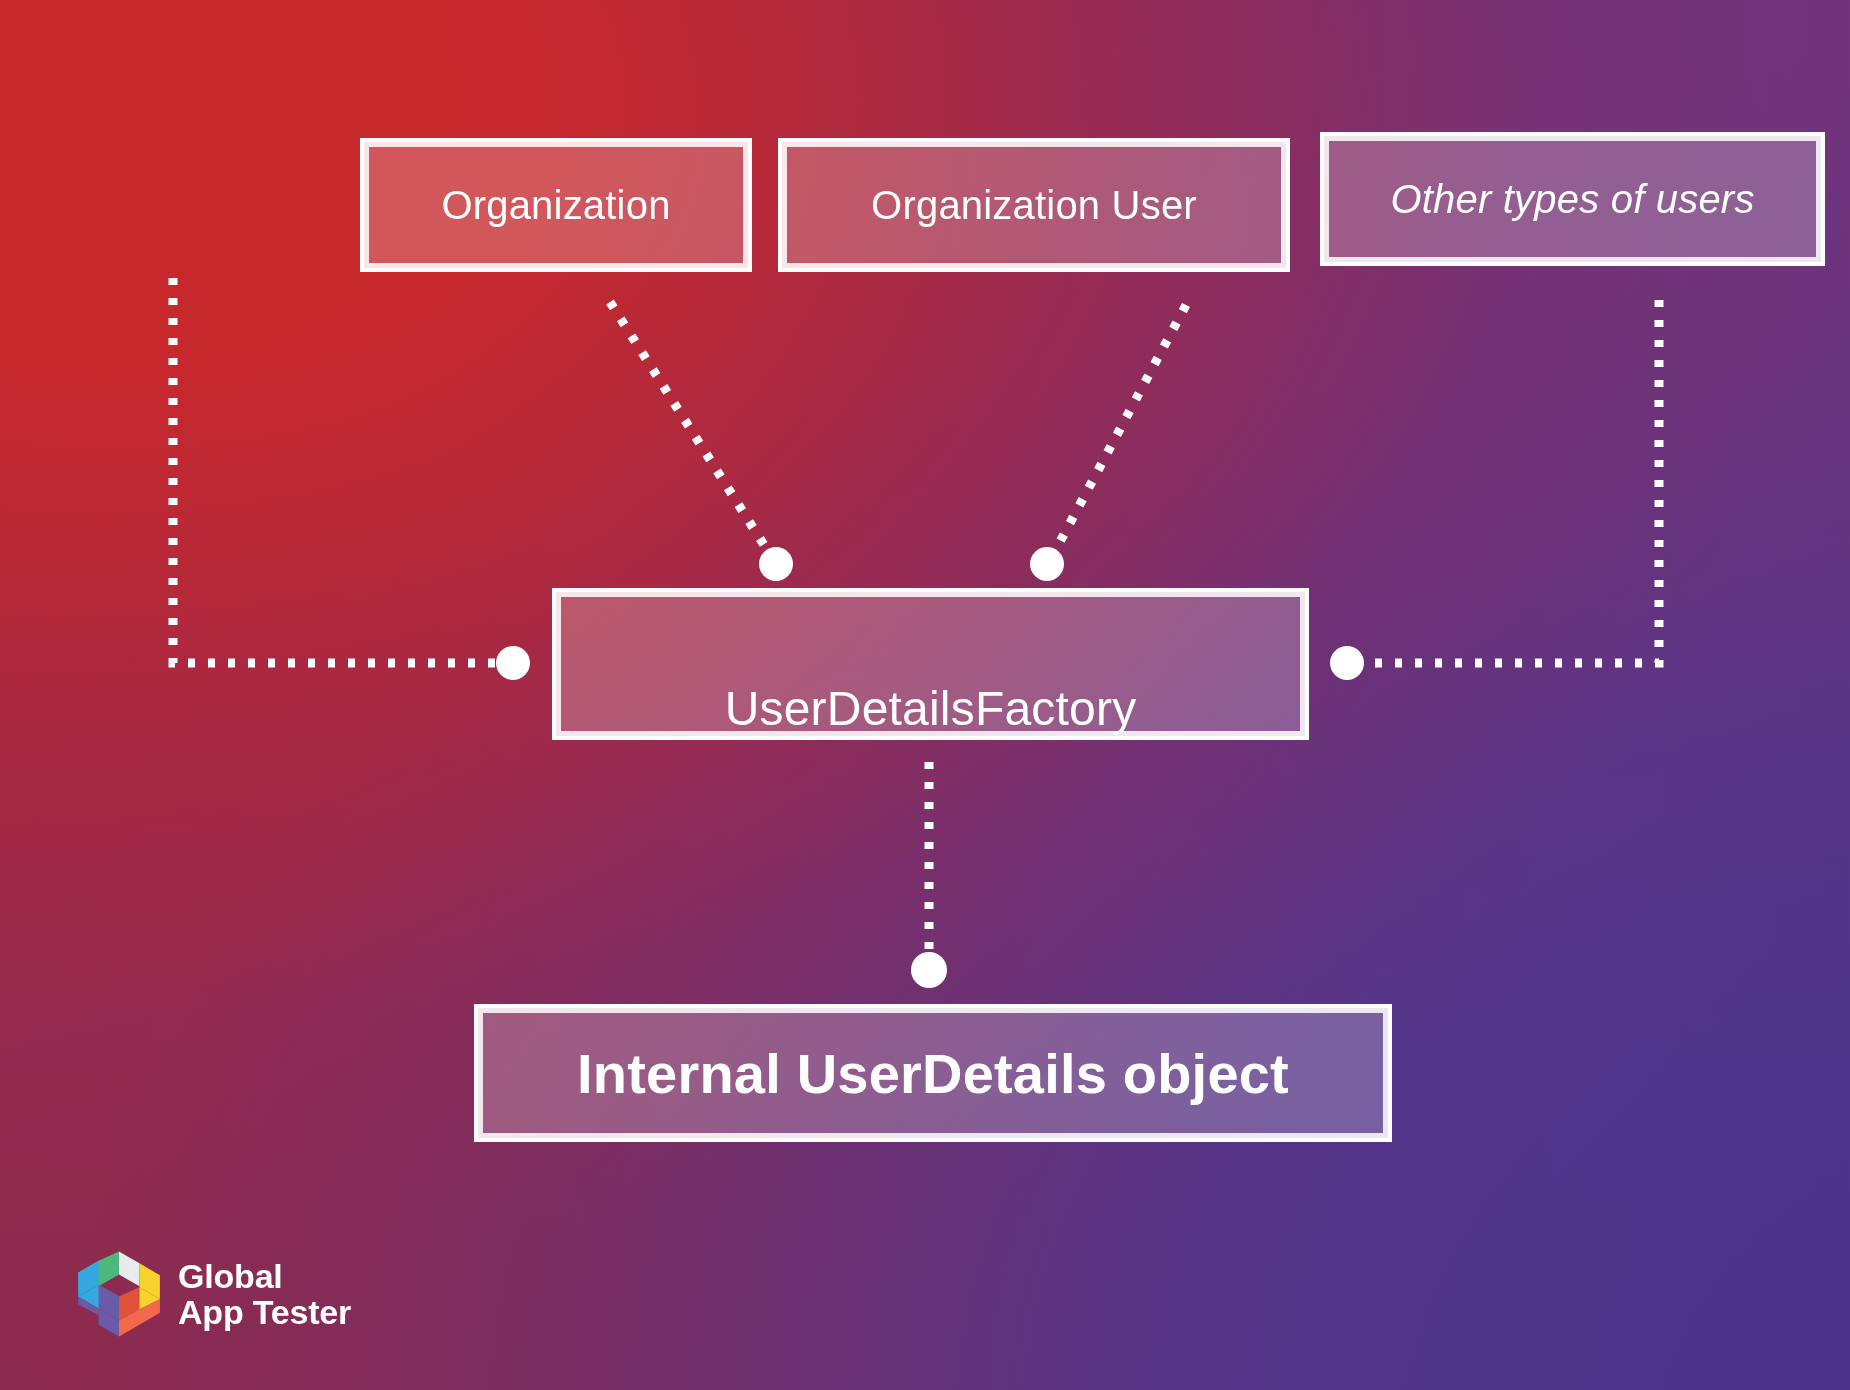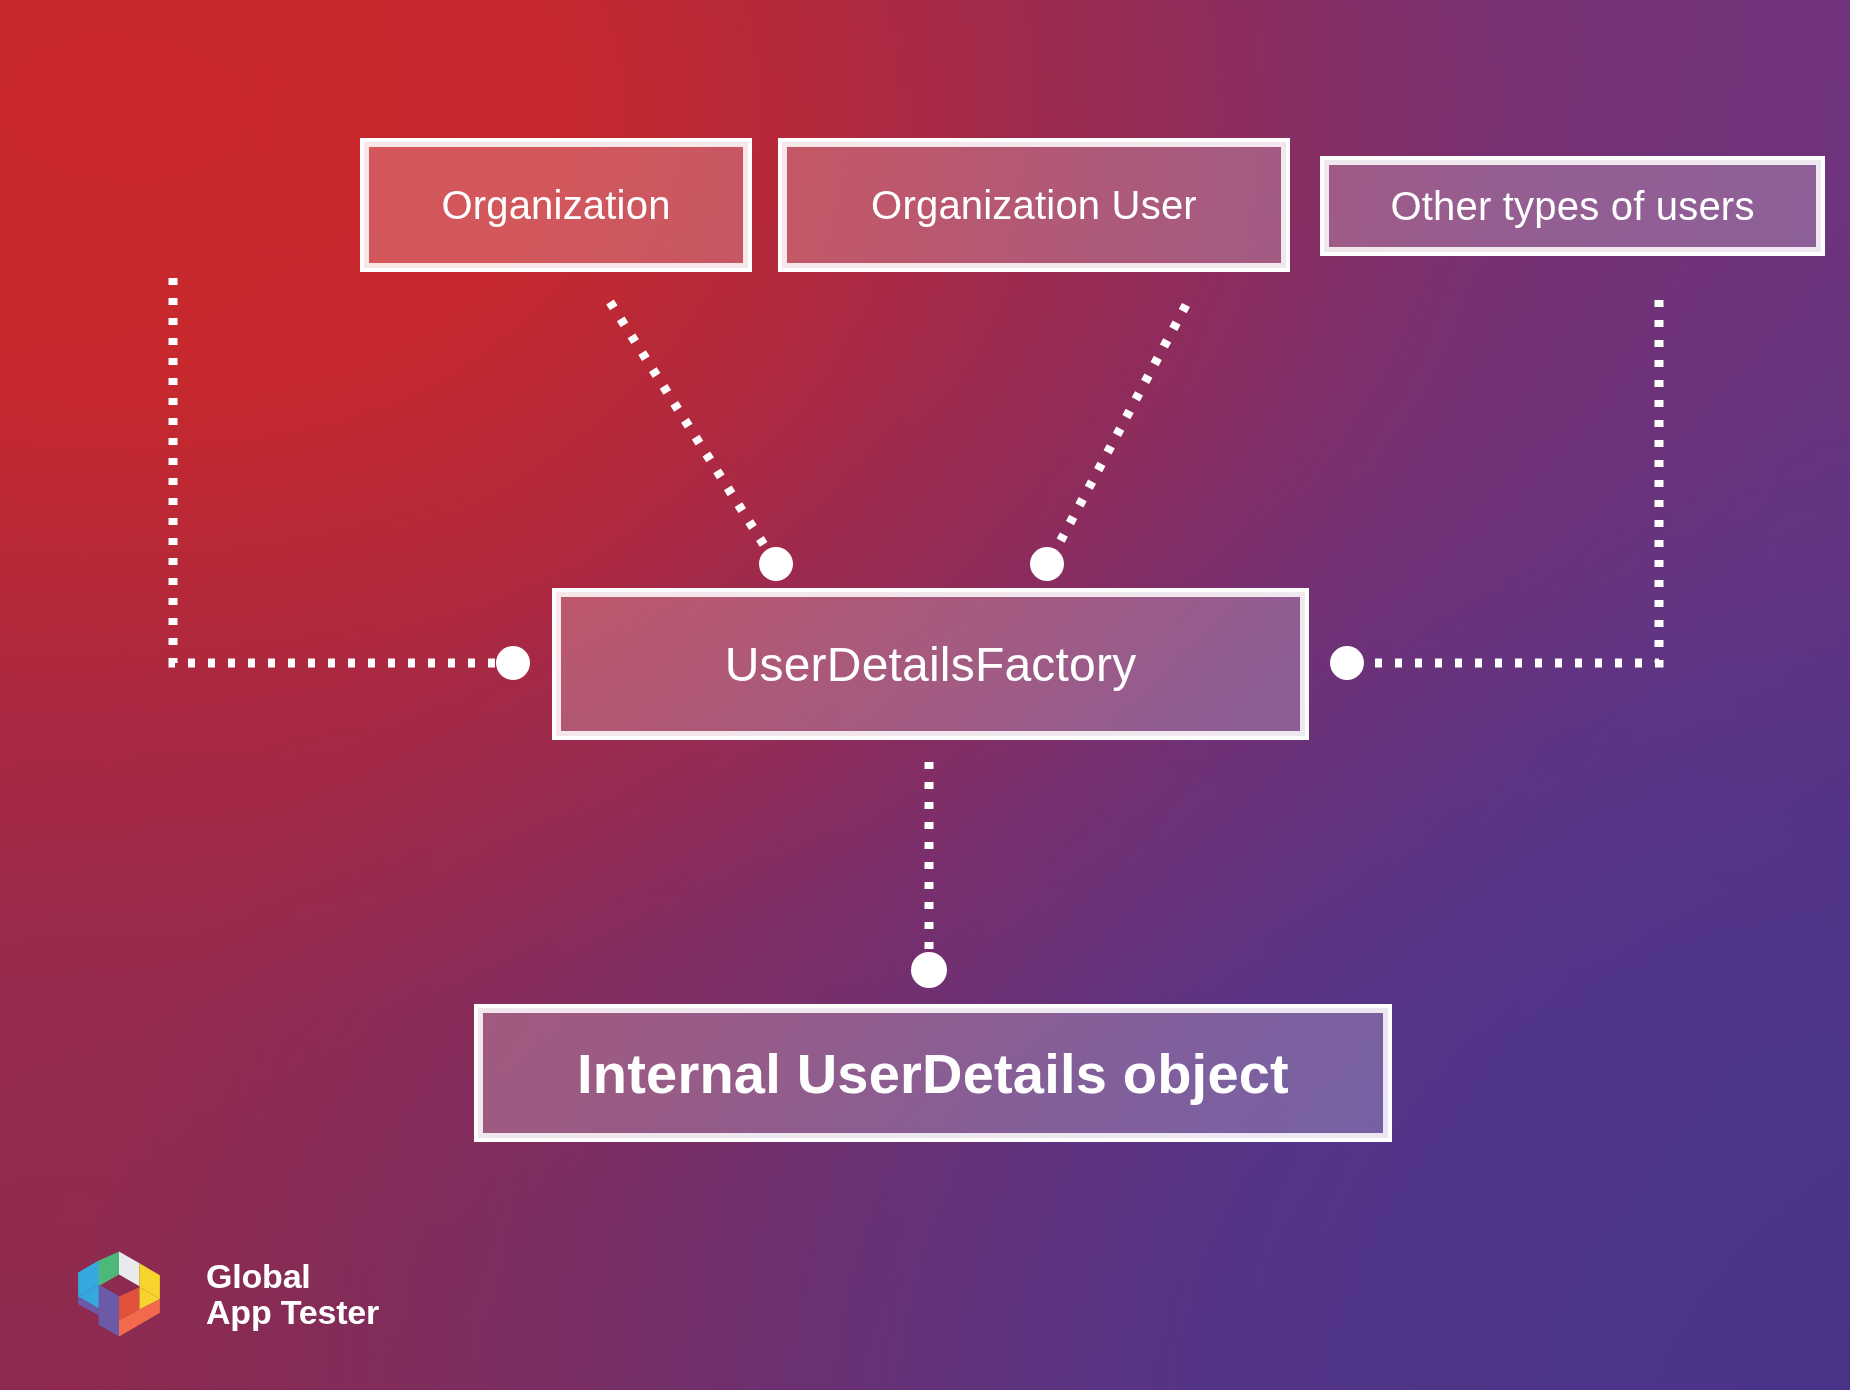--- a/index.html
+++ b/index.html
@@ -34,29 +34,29 @@
     justify-content: center;
     color: #ffffff;
     text-align: center;
     letter-spacing: 0.2px;
   }
   .node-label { display: block; padding: 0 14px; }
 
   #node-tester        { left: 22px;   top: 138px;  width: 302px;  height: 134px; }
   #node-organization  { left: 360px;  top: 138px;  width: 392px;  height: 134px; }
   #node-org-user      { left: 778px;  top: 138px;  width: 512px;  height: 134px; }
-  #node-other-users   { left: 1320px; top: 156px;  width: 505px;  height: 100px; }
+  #node-other-users   { left: 1320px; top: 132px;  width: 505px;  height: 134px; font-style: italic; }
 
   #node-tester .node-label,
   #node-organization .node-label,
   #node-org-user .node-label,
   #node-other-users .node-label { font-size: 40px; font-weight: 400; }
 
   #node-factory {
-    left: 552px; top: 588px; width: 757px; height: 152px;
+    left: 552px; top: 588px; width: 757px; height: 152px; align-items: flex-end;
   }
   #node-factory .node-label { font-size: 48px; font-weight: 400; }
 
   #node-internal {
     left: 474px; top: 1004px; width: 918px; height: 138px;
   }
   #node-internal .node-label { font-size: 56px; font-weight: 700; }
 
   
   #wires { position: absolute; left: 0; top: 0; width: 1850px; height: 1390px; }
@@ -70,21 +70,20 @@
     align-items: center;
     gap: 16px;
   }
   #logo-mark { width: 86px; height: 92px; display: block; }
   #logo-text {
     color: #ffffff;
     font-weight: 700;
     font-size: 34px;
     line-height: 1.07;
     letter-spacing: -0.2px;
-    margin-left: 28px;
   }
 </style>
 </head>
 <body>
 
 <div id="stage">
 
   <svg id="wires" viewBox="0 0 1850 1390" xmlns="http://www.w3.org/2000/svg">
 
     <g>

